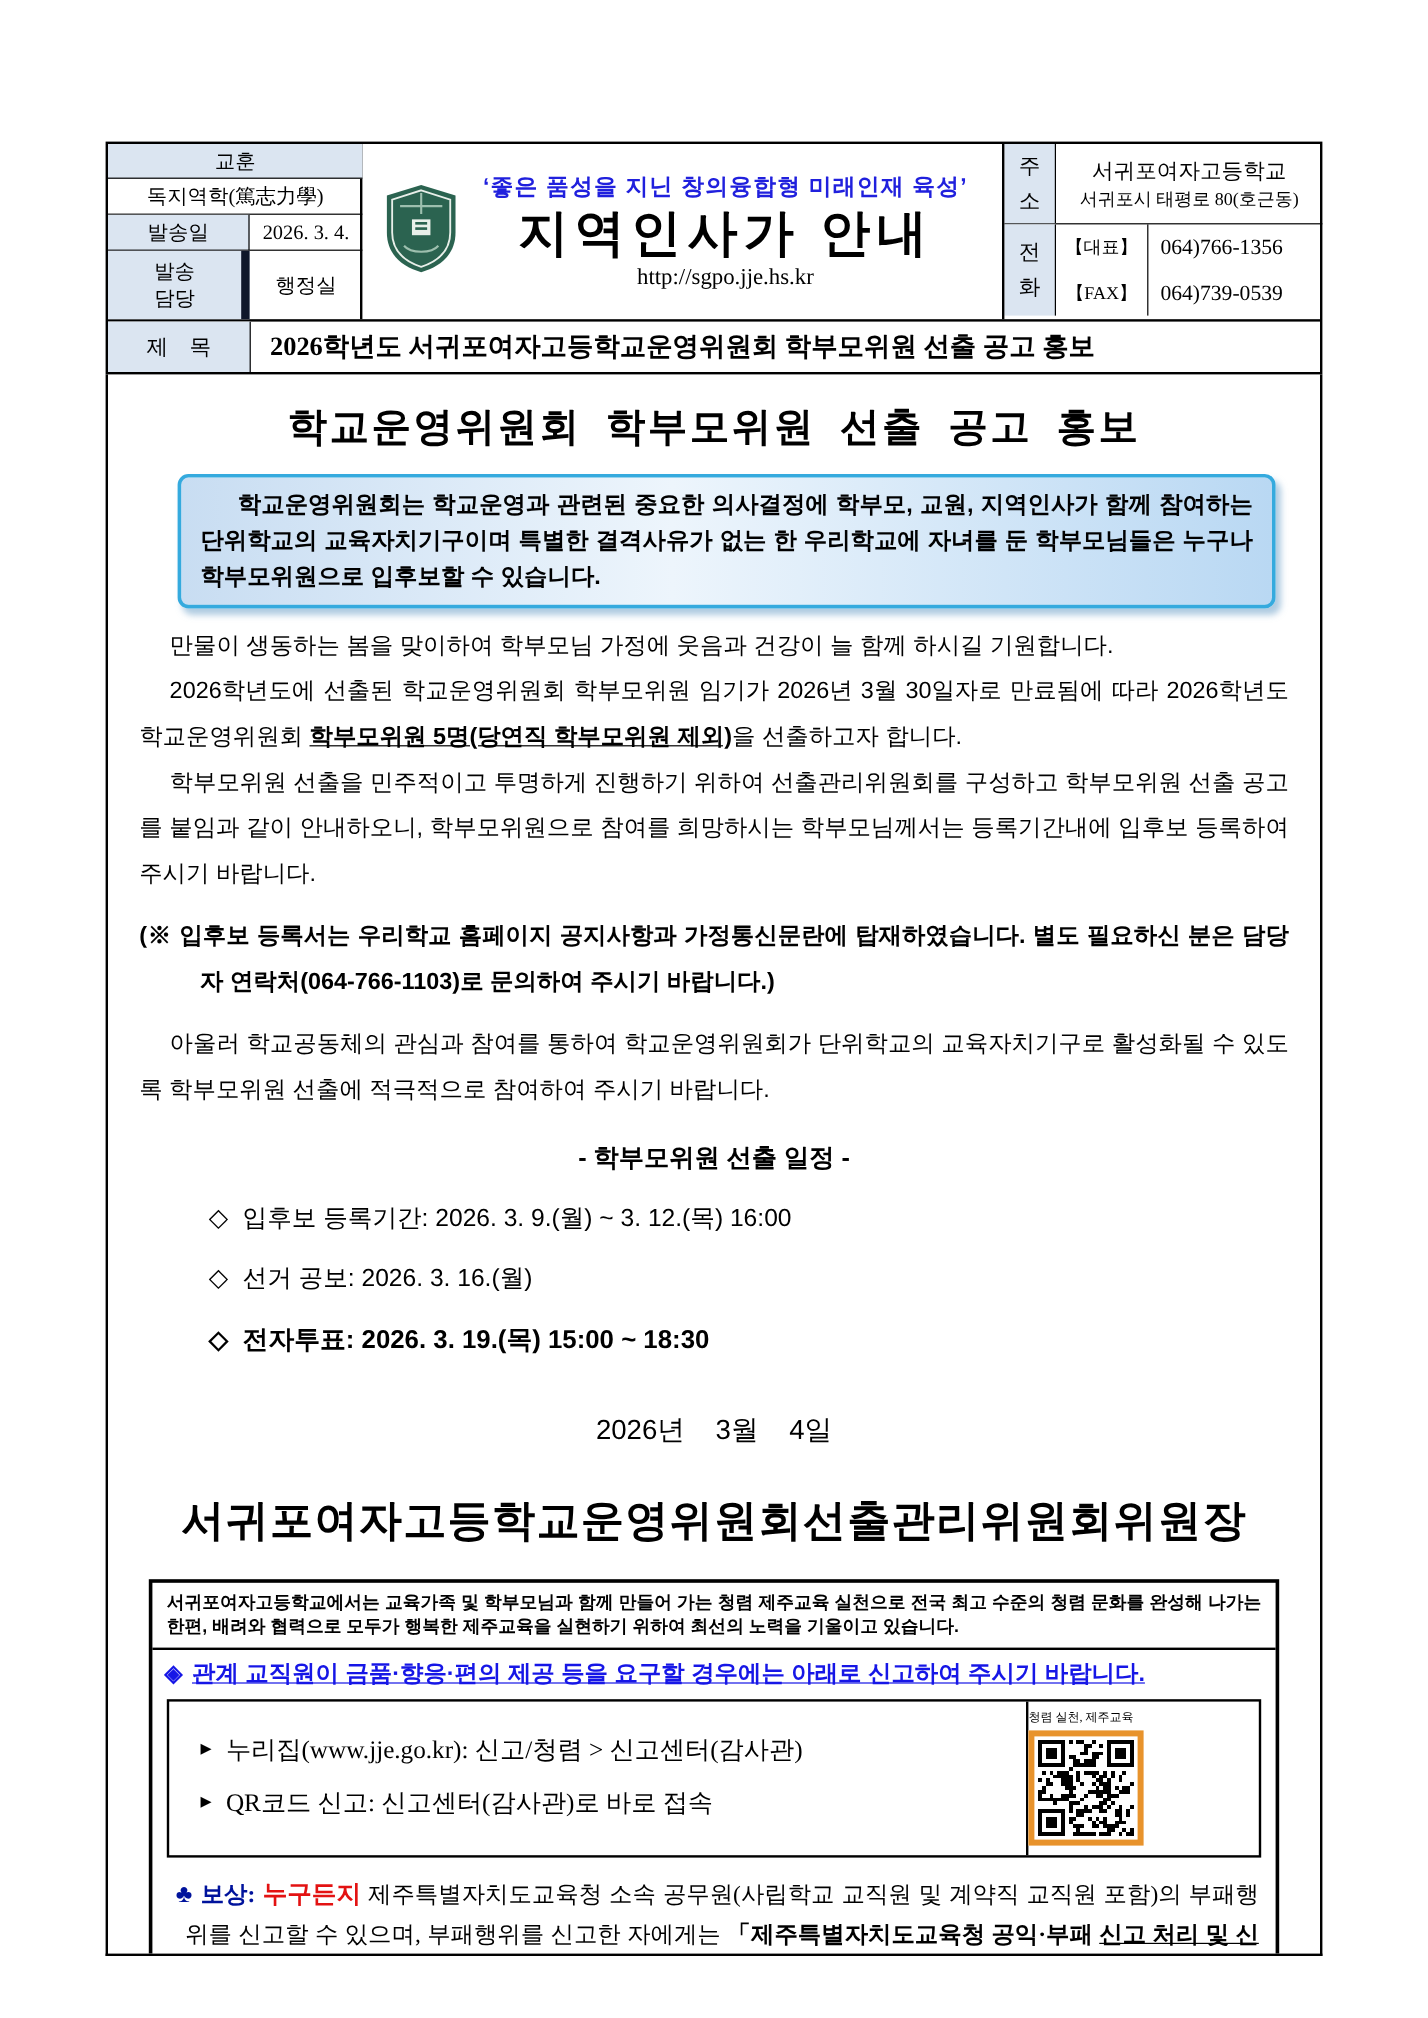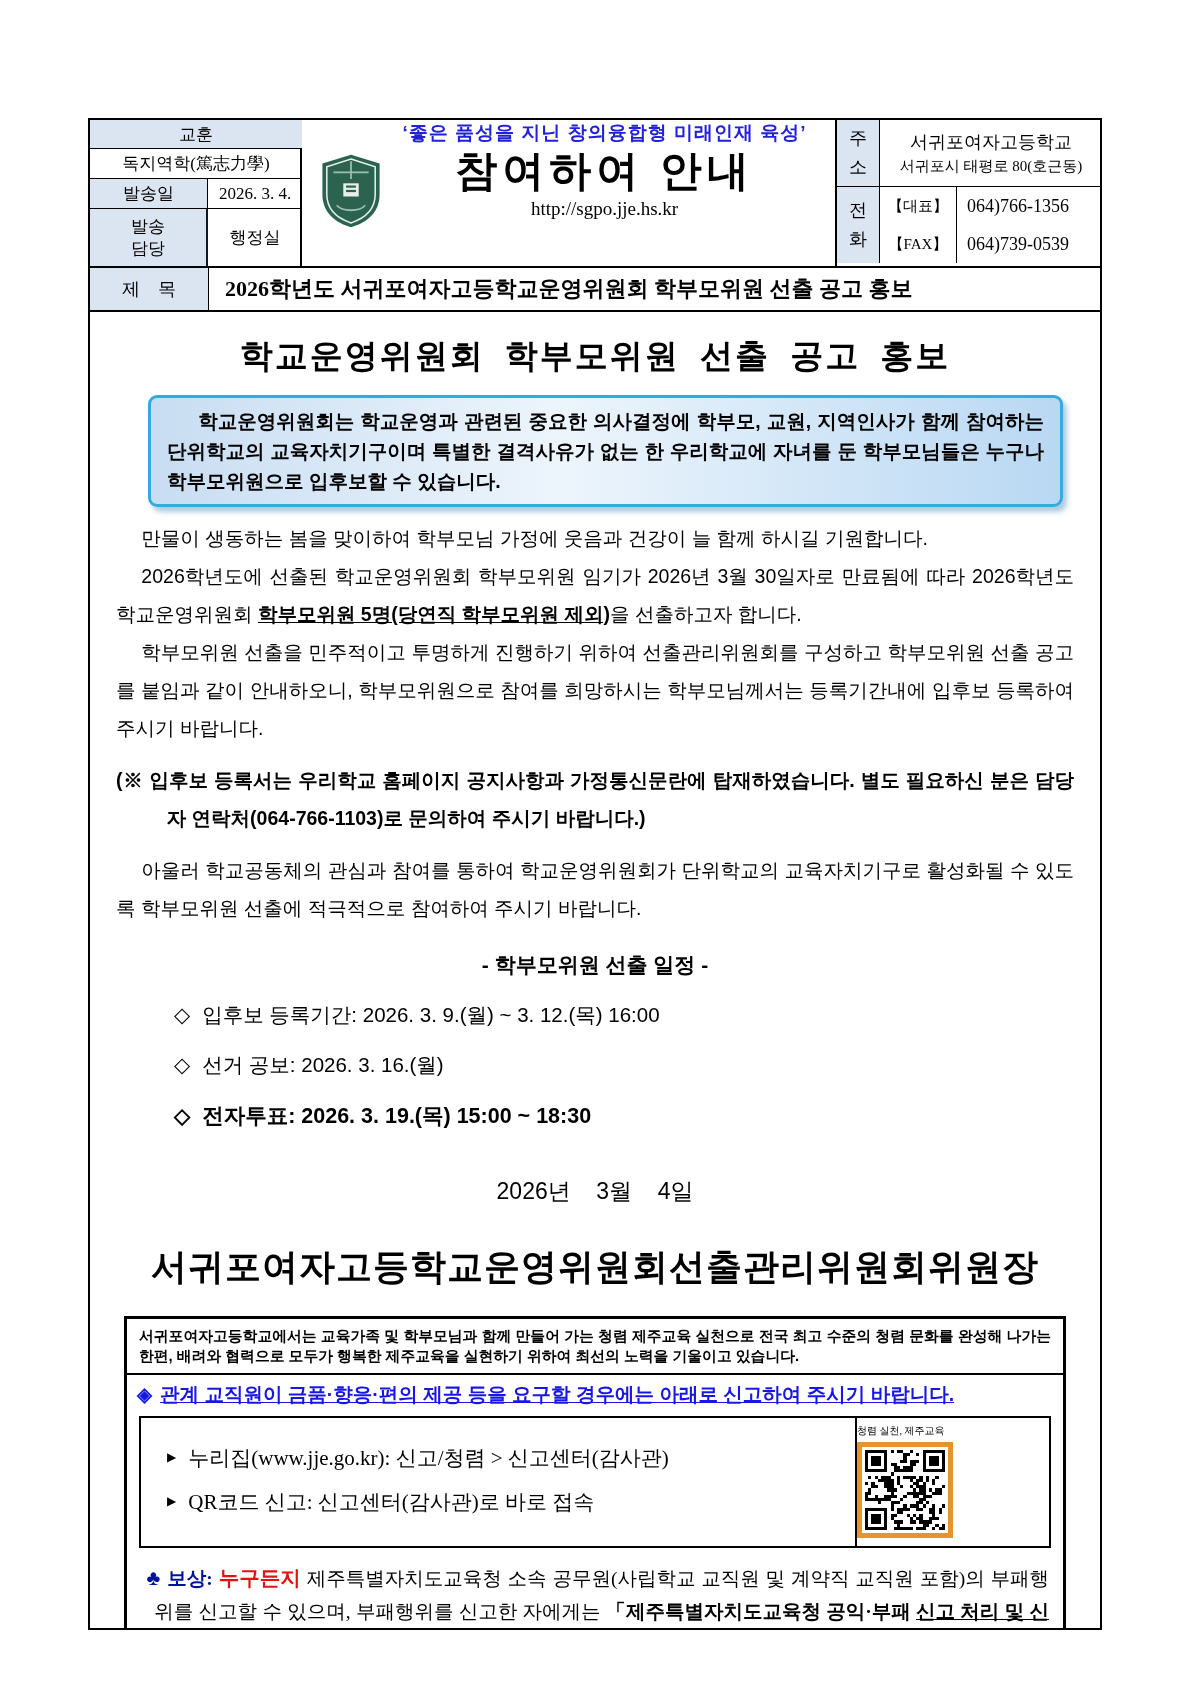--- a/index.html
+++ b/index.html
@@ -11,23 +11,23 @@
   .hdr{border:2px solid #000;background:#fff;}
   .hdr-top{display:grid;grid-template-columns:212px 535px 265px;}
   .cellbg{background:#dbe5f1;}
   .hl{display:grid;grid-template-columns:118px 94px;border-right:2px solid #000;}
   .hl div{display:flex;align-items:center;justify-content:center;
           font-family:"Liberation Serif",serif;font-size:17px;}
   .hl-motto-label{grid-column:1/3;height:28px;border-bottom:1px solid #000;}
   .hl-motto-value{grid-column:1/3;height:29px;border-bottom:1px solid #000;font-size:18px;}
   .hl-r3l{height:29px;border-bottom:1px solid #000;border-right:1px solid #000;}
   .hl-r3v{height:29px;border-bottom:1px solid #000;}
-  .hl-r4l{height:57px;border-right:2px solid #0f172a;white-space:pre-line;text-align:left;line-height:1.25;}
+  .hl-r4l{height:57px;border-right:7px solid #0f172a;white-space:pre-line;text-align:left;line-height:1.25;}
   .hc{border-right:2px solid #000;position:relative;display:flex;flex-direction:column;
-      align-items:center;padding-left:72px;box-sizing:border-box;}
+      align-items:center;justify-content:center;padding-left:72px;box-sizing:border-box;}
   .logo{position:absolute;left:16px;top:50%;transform:translateY(-50%);}
   .slogan{color:#2020dd;font-weight:700;font-size:19px;letter-spacing:1px;white-space:nowrap;}
   .banner-title{font-size:42px;font-weight:900;letter-spacing:5px;line-height:1.1;margin-top:2px;}
   .website{font-family:"Liberation Serif",serif;font-size:19px;margin-top:4px;}
   .hr{display:grid;grid-template-rows:67px 76px;}
   .hr-row1{display:grid;grid-template-columns:43px 1fr;border-bottom:1px solid #000;}
   .hr-row2{display:grid;grid-template-columns:43px 1fr;}
   .vlabel{display:flex;align-items:center;justify-content:center;border-right:1px solid #000;
           font-family:"Liberation Serif",serif;font-size:18px;white-space:pre-line;text-align:center;line-height:1.6;}
   .addr{display:flex;flex-direction:column;align-items:center;justify-content:center;
@@ -115,21 +115,21 @@
             <path d="M30 2 L56 10 V38 C56 55 44 64 30 68 C16 64 4 55 4 38 V10 Z" fill="#2b6350"></path>
             <path d="M30 6 L52 13 V38 C52 52 42 60 30 64 C18 60 8 52 8 38 V13 Z" fill="none" stroke="#e8efe9" stroke-width="1.4"></path>
             <rect x="23" y="28" width="14" height="12" fill="#e8efe9"></rect>
             <rect x="25.5" y="30" width="9" height="2" fill="#2b6350"></rect>
             <rect x="25.5" y="34" width="9" height="2" fill="#2b6350"></rect>
             <path d="M30 8 L30 24 M14 18 L46 18" stroke="#9dbfae" stroke-width="1.6"></path>
             <path d="M17 48 C22 54 38 54 43 48" stroke="#9dbfae" stroke-width="1.6" fill="none"></path>
           </svg>
         </span>
         <div class="slogan">‘좋은 품성을 지닌 창의융합형 미래인재 육성’</div>
-        <div class="banner-title">참여하여 안내</div>
+        <div class="banner-title">지역인사가 안내</div>
         <div class="website">http://sgpo.jje.hs.kr</div>
       </div>
 
       <div class="hr">
         <div class="hr-row1">
           <div class="vlabel cellbg">주
 소</div>
           <div class="addr">
             <span class="school">서귀포여자고등학교</span>
             <span class="street">서귀포시 태평로 80(호근동)</span>

